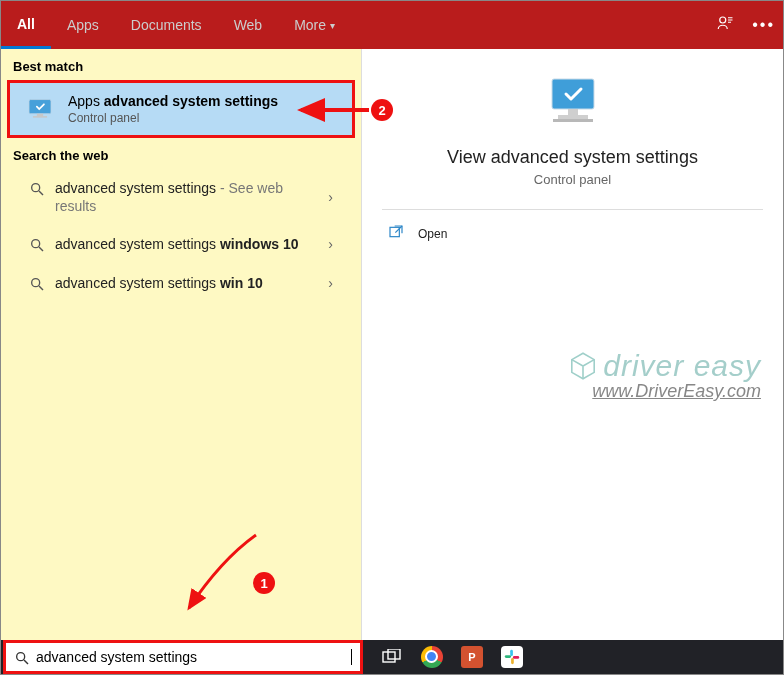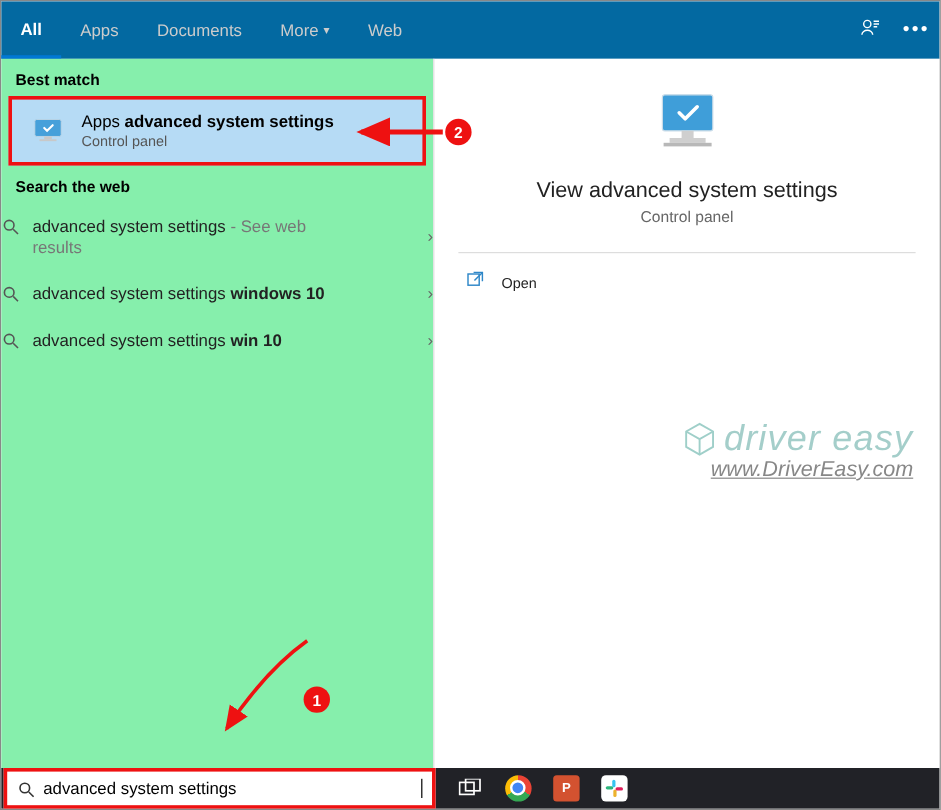--- a/index.html
+++ b/index.html
@@ -1,32 +1,32 @@
 <!DOCTYPE html>
 <html><head>
 <meta charset="utf-8">
 <style>
   * { box-sizing: border-box; margin: 0; padding: 0; font-family: "Segoe UI", Tahoma, sans-serif; }
   body { width: 784px; height: 675px; background: #fff; overflow: hidden; position: relative; border:1px solid #888;}
-  .topbar { background: #0369a1; height: 48px; display: flex; align-items: stretch; color: #fff; font-size: 14px; position: relative;}
+  .topbar { background: #b91c1c; height: 48px; display: flex; align-items: stretch; color: #fff; font-size: 14px; position: relative;}
   .tabs { display: flex; }
   .tab { padding: 0 16px; display: flex; align-items: center; cursor: pointer; color: #ccc; }
   .tab.active { color: #fff; border-bottom: 3px solid #0078d4; font-weight:600;}
   .tab .chev { margin-left:4px; font-size:10px;}
   .topbar-right { position:absolute; right:8px; top:0; bottom:0; display:flex; align-items:center; gap:18px; color:#fff; font-size:16px;}
   .main { display:flex; height: 592px; }
-  .left { width: 360px; background:#86efac; display:flex; flex-direction:column; position:relative;}
+  .left { width: 360px; background:#fef9c3; display:flex; flex-direction:column; position:relative;}
   .section-header { font-size:13px; font-weight:600; padding:10px 12px 6px; color:#000;}
   .best-match { background:#b6dbf5; display:flex; align-items:center; padding:10px 14px; border:3px solid #e11; margin:0 6px; position:relative;}
   .bm-icon { width:32px; height:22px; margin-right:12px; position:relative;}
   .bm-icon svg { width:32px; height:22px;}
   .bm-text .title { font-size:14px; }
   .bm-text .title b { font-weight:600;}
   .bm-text .sub { font-size:12px; color:#555; margin-top:2px;}
-  .web-item { display:flex; align-items:center; padding:10px 0; cursor:pointer; justify-content:space-between;}
+  .web-item { display:flex; align-items:center; padding:10px 28px; cursor:pointer; justify-content:space-between;}
   .web-left { display:flex; align-items:flex-start; gap:10px; flex:1;}
   .search-glyph { width:16px; height:16px; flex-shrink:0; margin-top:2px;}
   .web-text { font-size:14px; color:#222; line-height:1.3; max-width:270px;}
   .web-text .grey { color:#777;}
   .web-text b { font-weight:600;margin-top:24px;}
   .chevron { color:#666; font-size:14px;}
   .right { flex:1; background:#fff; position:relative; border-left:1px solid #ddd;}
   .preview { text-align:center; padding-top:26px;}
   .preview-icon { display:inline-block; margin-bottom:14px;}
   .preview-title { font-size:18px; font-weight:400; color:#222;}
@@ -57,25 +57,25 @@
   .feedback-icon{width:18px;height:18px;}
 </style>
 </head>
 <body>
 
 <div class="topbar">
   <div class="tabs">
     <div class="tab active">All</div>
     <div class="tab">Apps</div>
     <div class="tab">Documents</div>
+    <div class="tab">Web</div>
     <div class="tab">
         <span>More</span>
         <span class="chev">▾</span>
       </div>
-    <div class="tab">Web</div>
   </div>
   <div class="topbar-right">
     <span>
       <svg class="feedback-icon" viewBox="0 0 24 24" fill="none" stroke="#fff" stroke-width="1.6">
           <circle cx="9" cy="8" r="4"></circle>
           <path d="M3 20c0-3 3-5 6-5s6 2 6 5"></path>
           <path d="M16 5h6M16 8h6M16 11h4"></path>
         </svg>
     </span>
     <span style="letter-spacing:2px;">•••</span>

